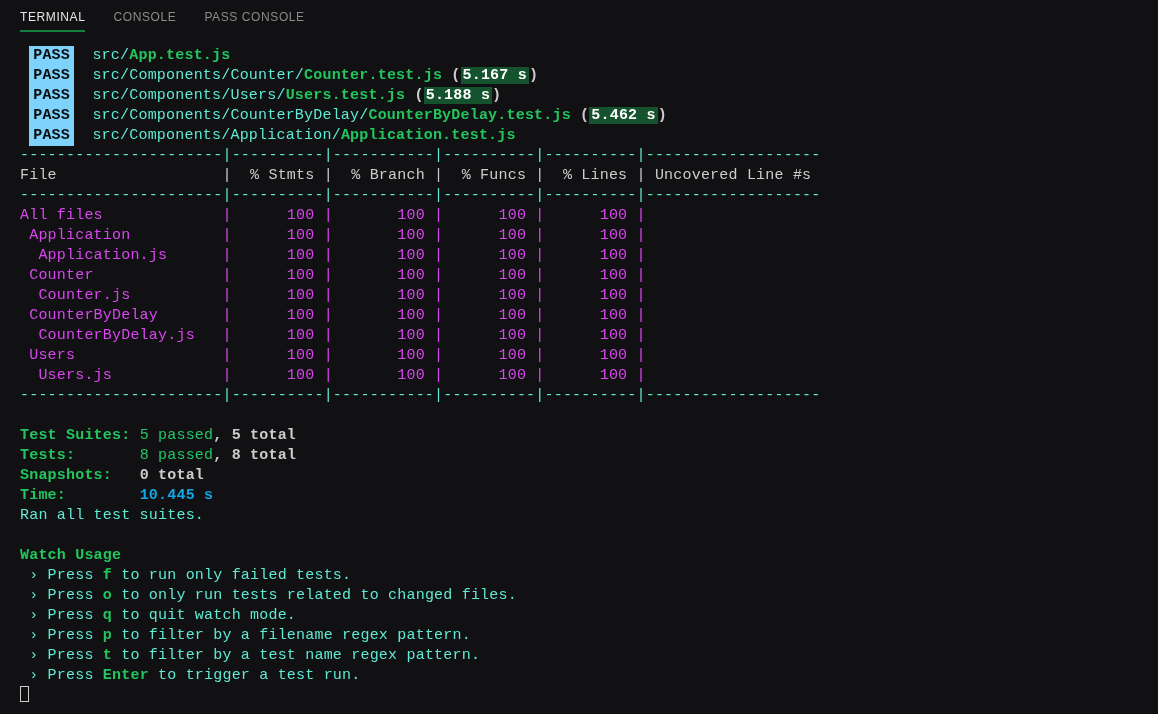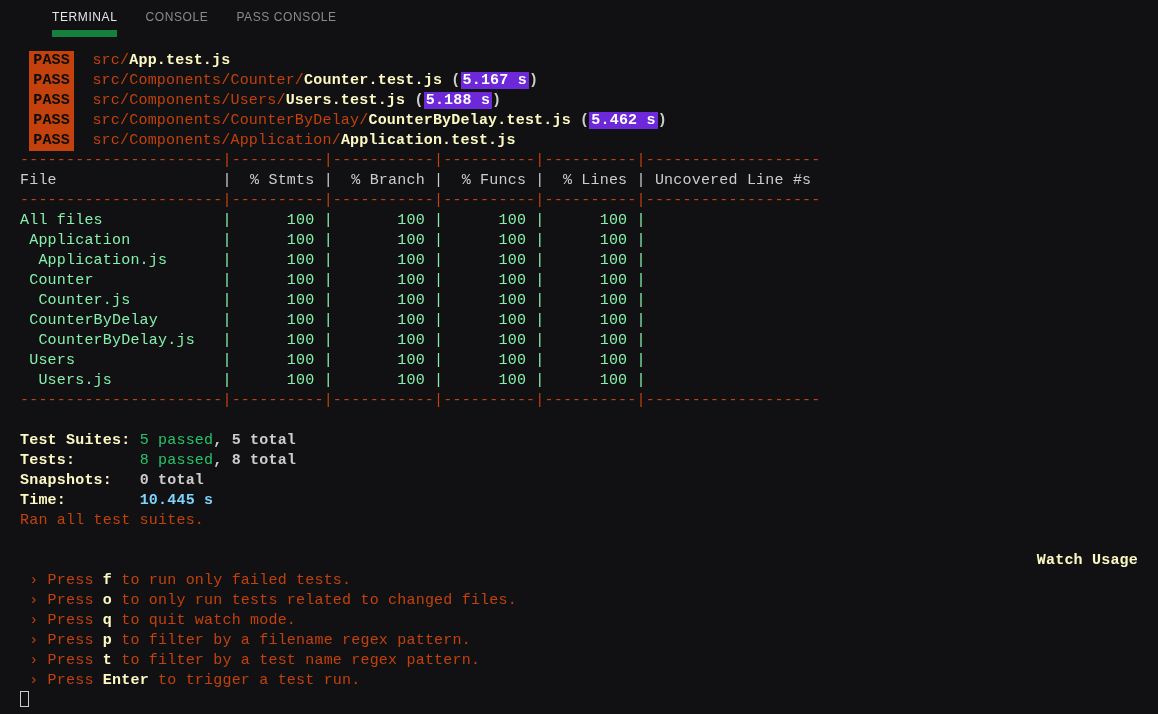--- a/index.html
+++ b/index.html
@@ -20,44 +20,43 @@
     font-size: 12px;
     letter-spacing: 0.6px;
     color: #8a8a8a;
   }
   .tab {
     padding-bottom: 6px;
     cursor: pointer;
   }
   .tab.active {
     color: #e6e6e6;
-    border-bottom: 7px solid #15803d;
-    margin-left: 32px;
+    border-bottom: 2px solid #15803d;
   }
   .term {
     padding: 14px 20px 0 20px;
     white-space: pre;
     line-height: 20px;
     letter-spacing: 0.2px;
   }
   .pass-badge {
-    background: #c2410c;
+    background: #7dd3fc;
     color: #0c0c0c;
     font-weight: bold;
     padding: 0 4px;
     display: inline-block;
   }
-  .dim { color: #c2410c; }
-  .bold { color: #fef9c3; font-weight: bold; text-align: right; }
+  .dim { color: #5eead4; }
+  .bold { color: #22c55e; font-weight: bold; }
   .bold-dim { color: #cccccc; font-weight: bold; }
   .greenb { color: #24c46a; font-weight: normal; }
-  .green  { color: #86efac; }
-  .yellowb { color: #7dd3fc; font-weight: bold; }
+  .green  { color: #d946ef; }
+  .yellowb { color: #0ea5e9; font-weight: bold; }
   .timebad {
-    background: #6d28d9;
+    background: #14532d;
     color: #ffffff;
     font-weight: bold;
     padding: 0 2px;
   }
   .cursor {
     display: inline-block;
     border: 1px solid #cccccc;
     width: 9px;
     height: 16px;
     vertical-align: -2px;

